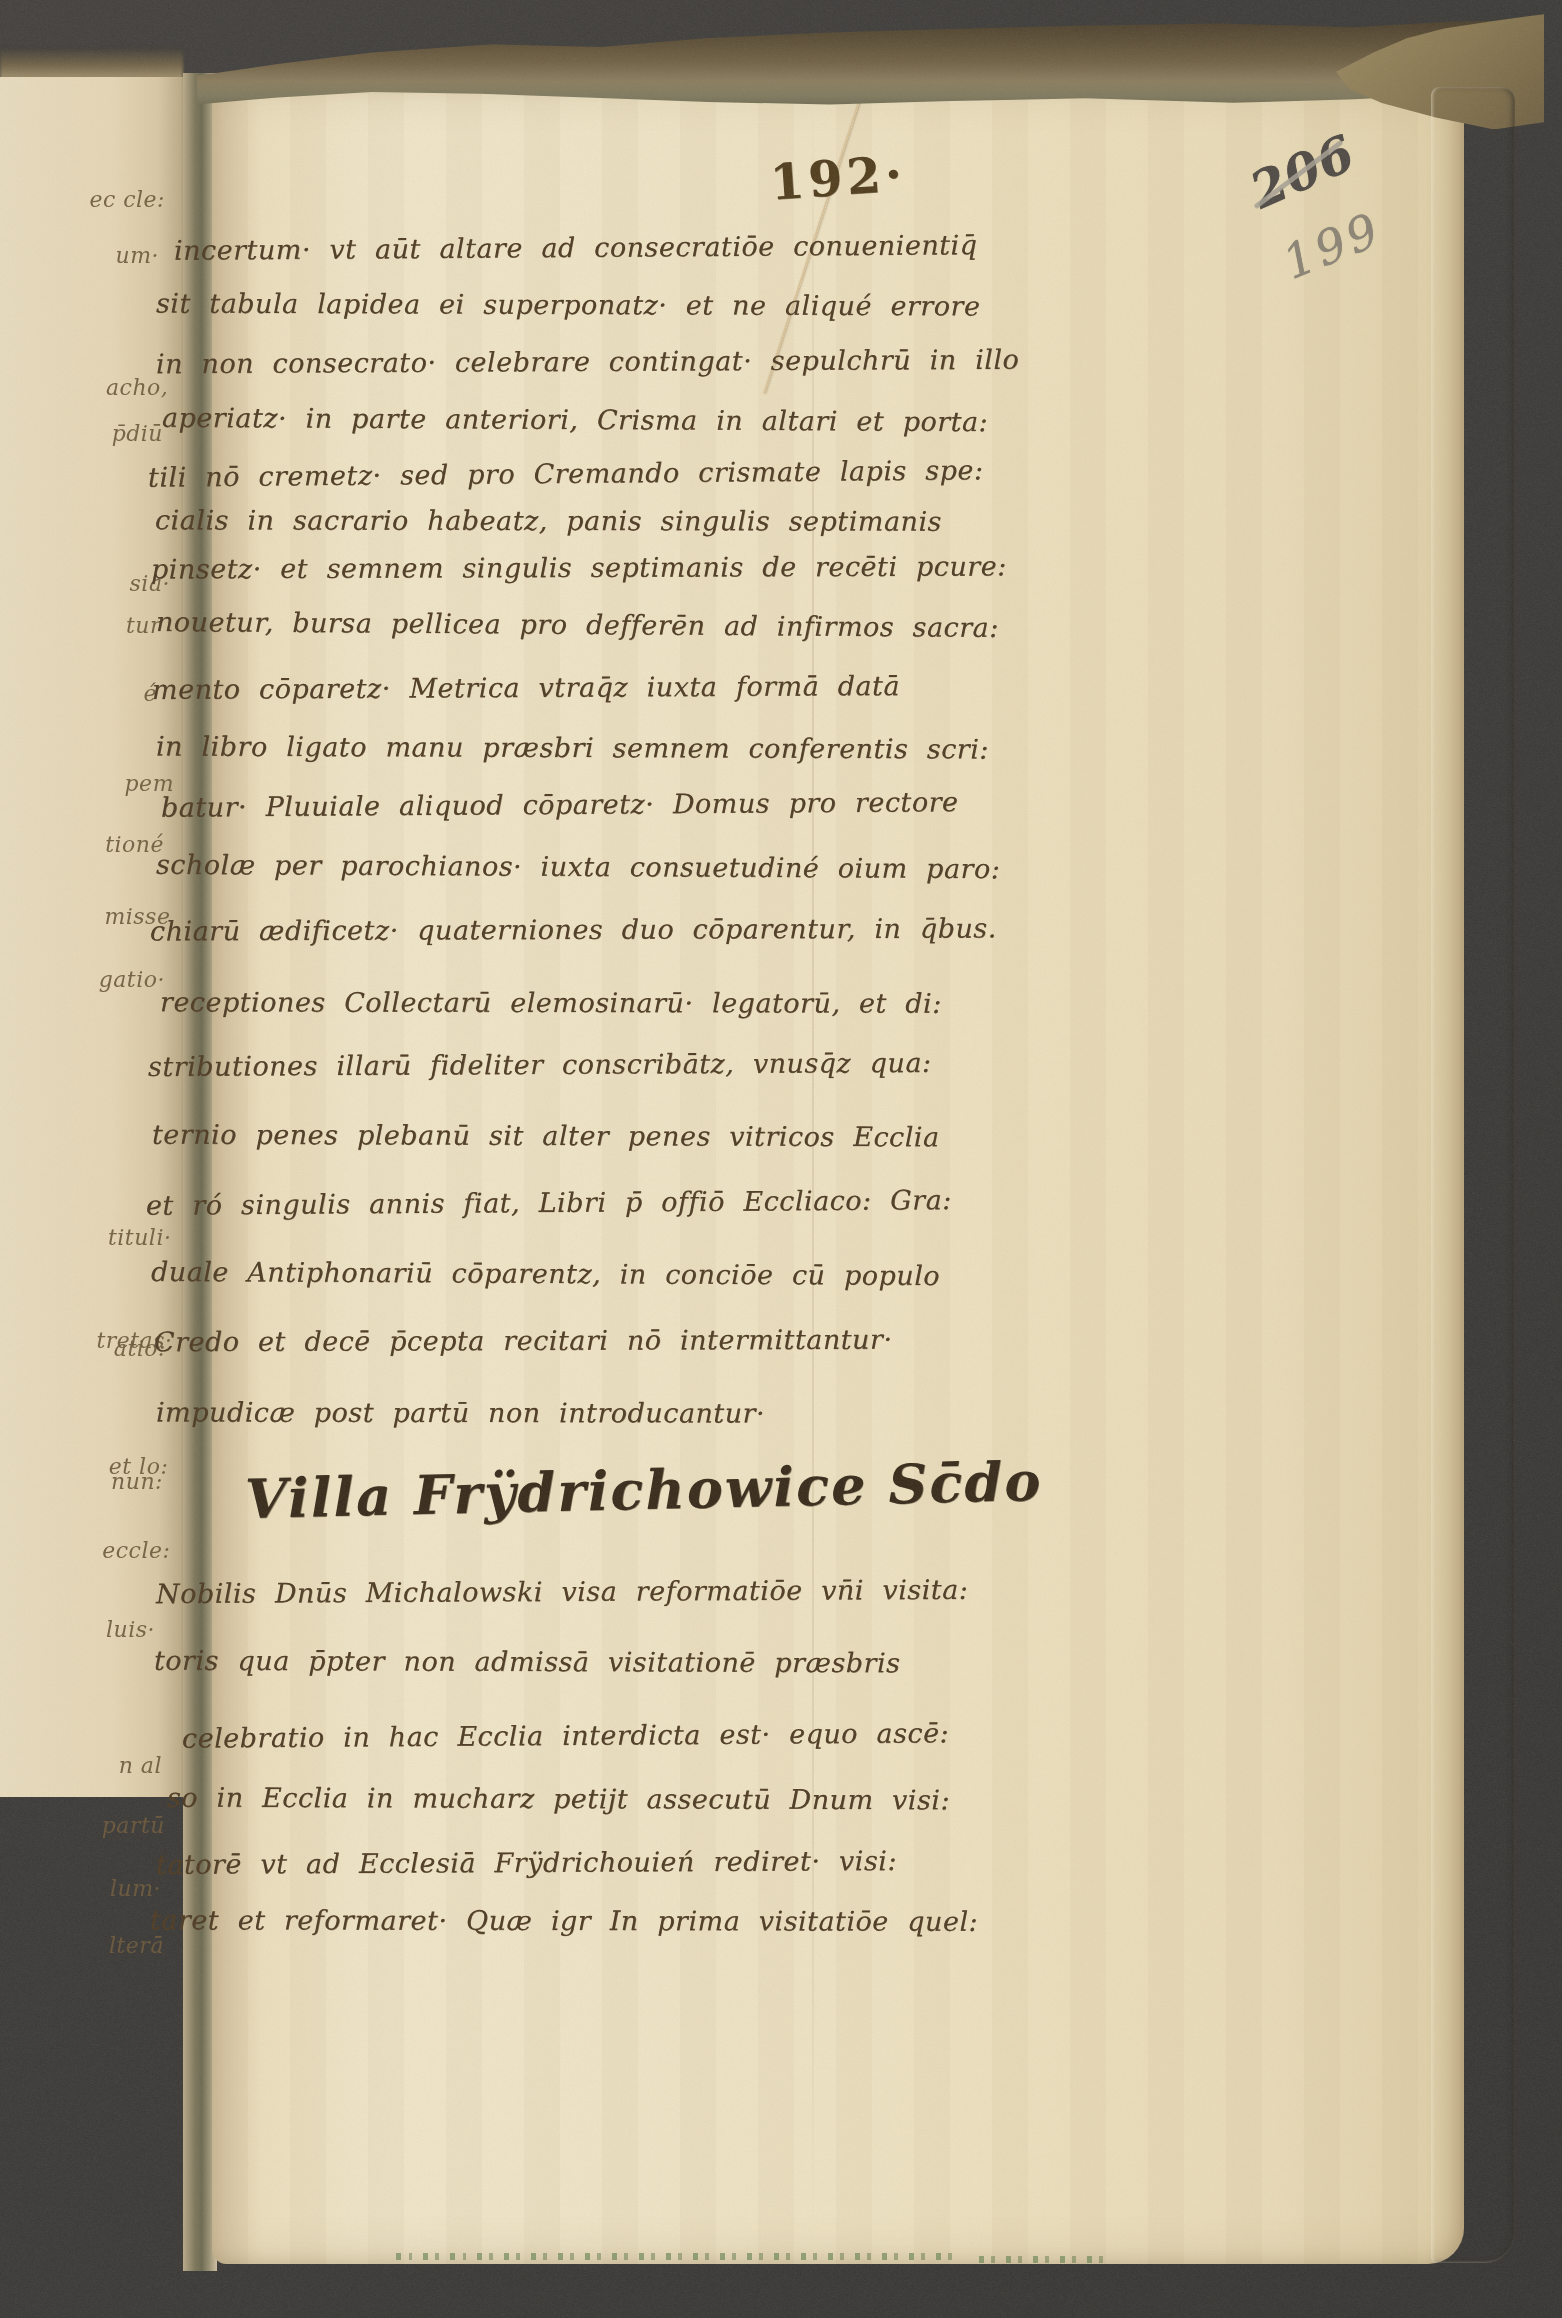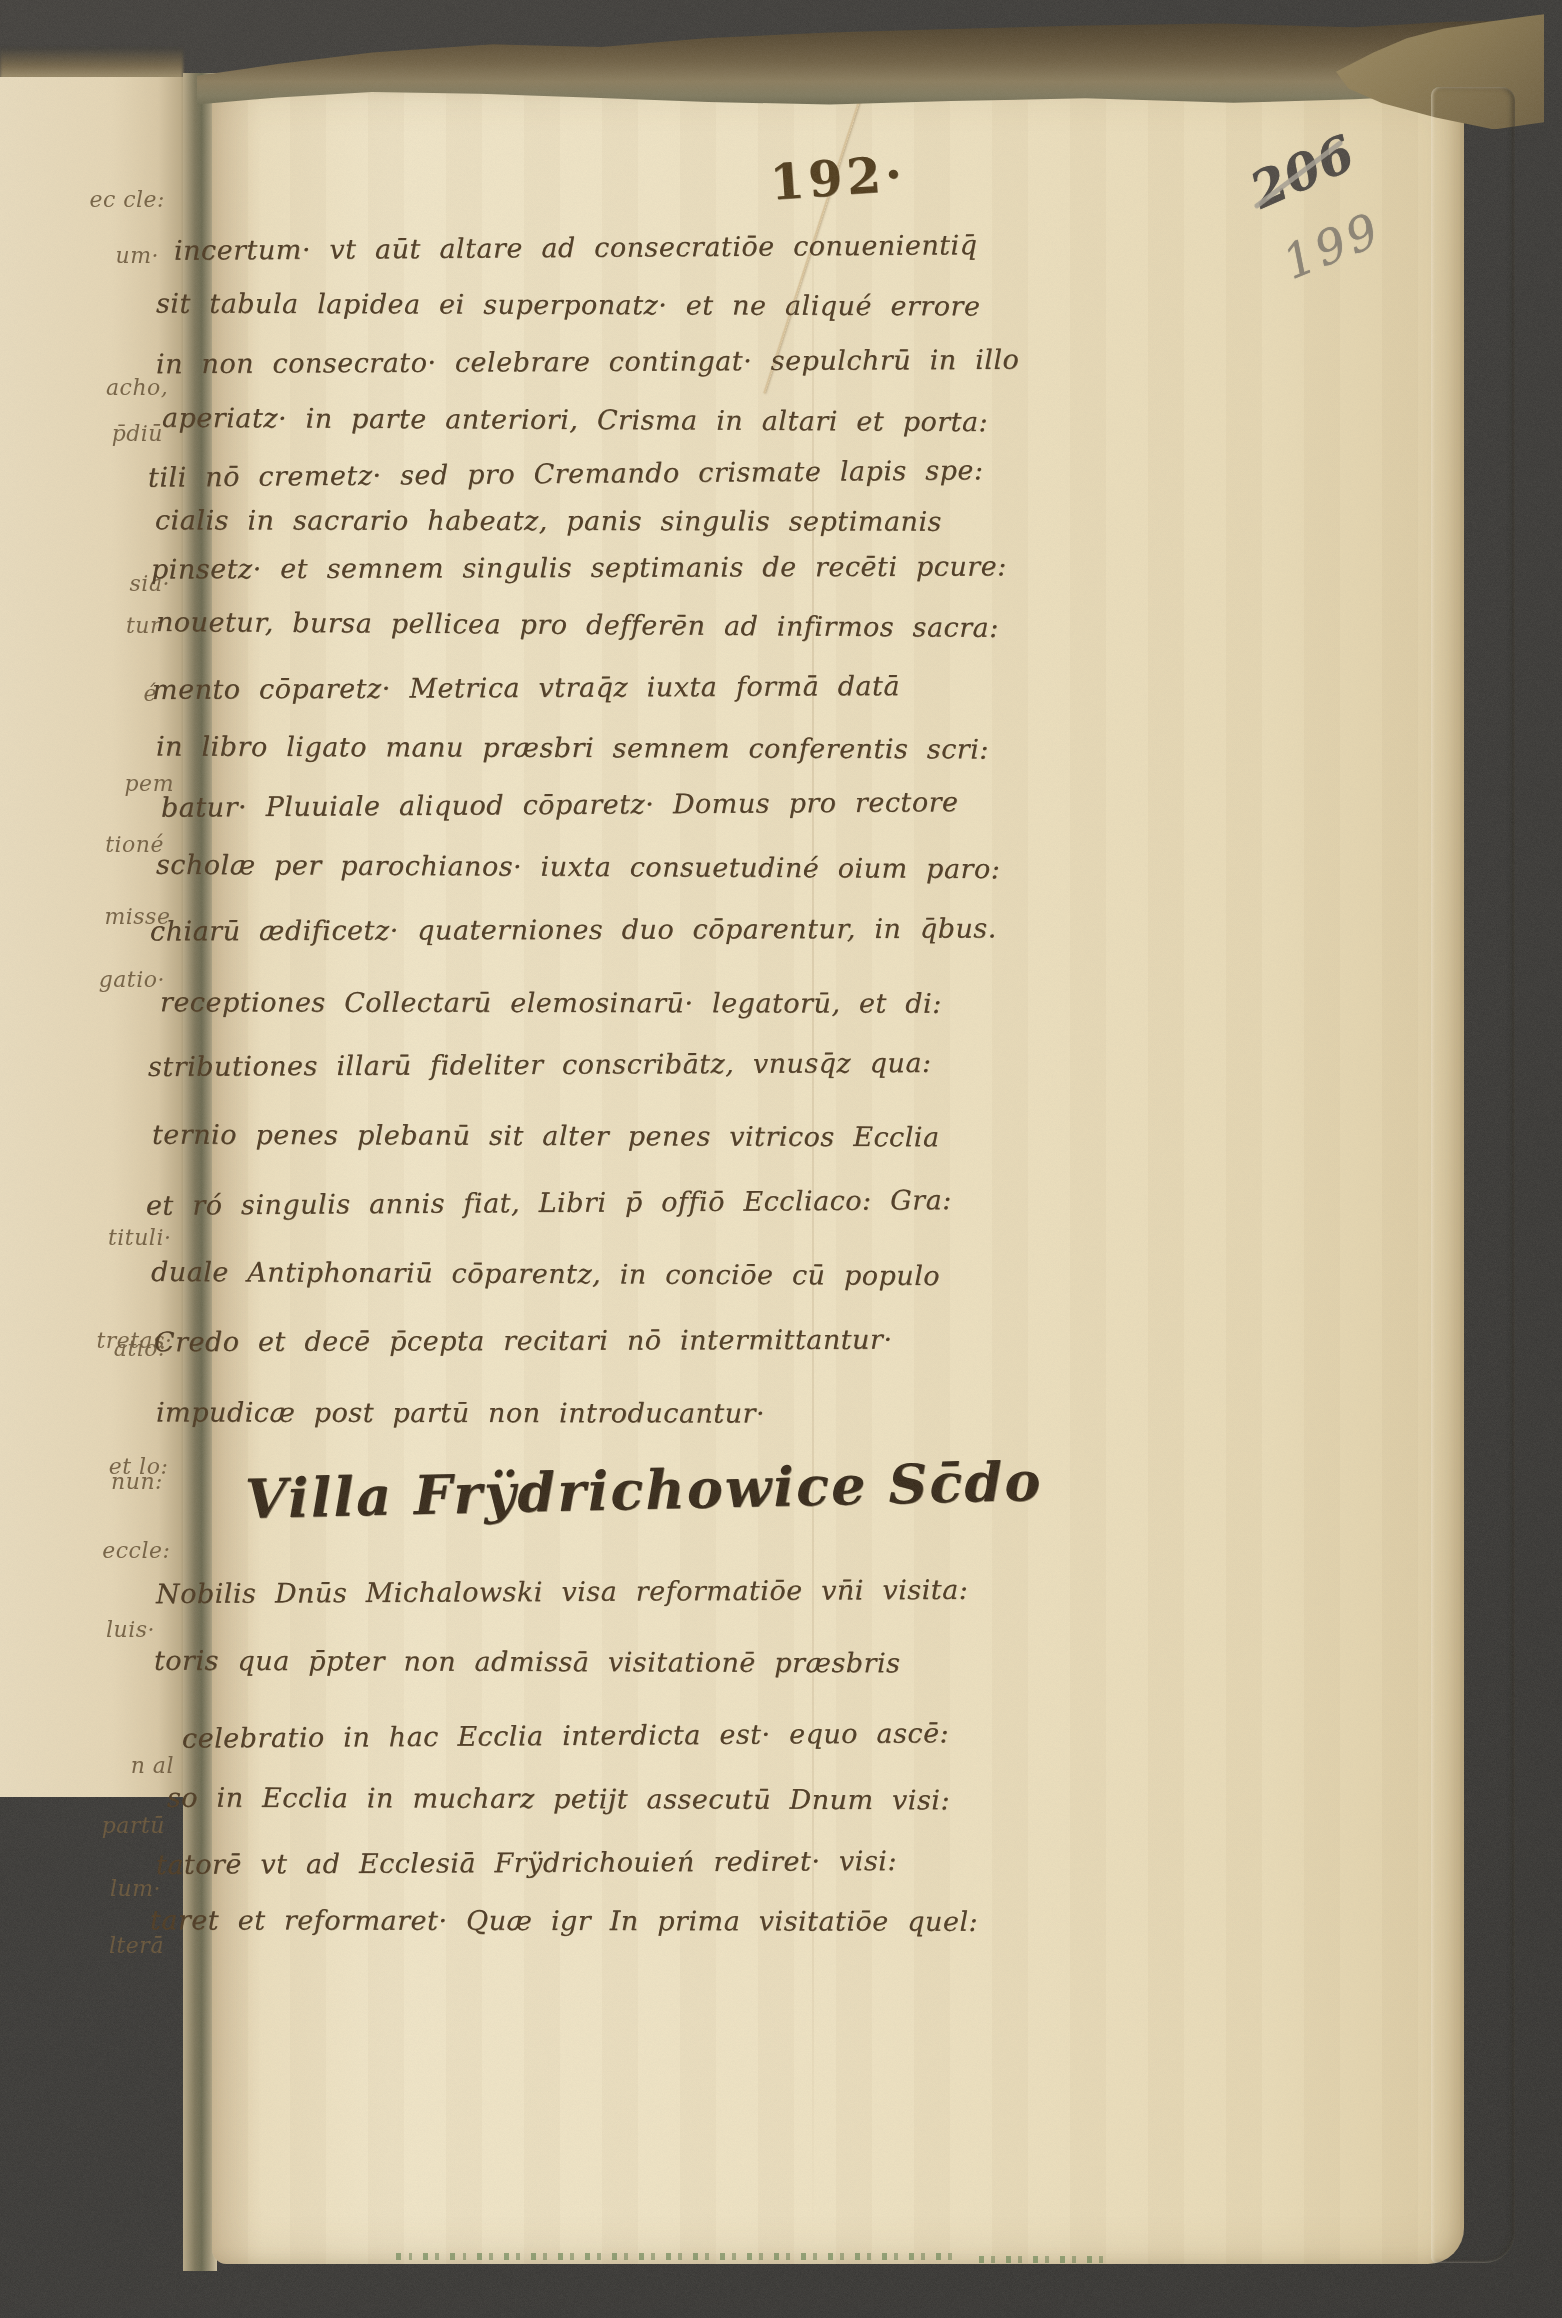--- a/index.html
+++ b/index.html
@@ -90,21 +90,21 @@
     <span class="fr" style="right:22px;top:755px;">tioné</span>
     <span class="fr" style="right:15.6px;top:827px;">misse</span>
     <span class="fr" style="right:21px;top:890px;">gatio·</span>
     <span class="fr" style="right:14.6px;top:1148px;">tituli·</span>
     <span class="fr" style="right:13.5px;top:1251px;">tretas·</span>
     <span class="fr" style="right:20px;top:1259px;">atio:</span>
     <span class="fr" style="right:17.7px;top:1377px;">et lo:</span>
     <span class="fr" style="right:23px;top:1392px;">nun:</span>
     <span class="fr" style="right:15.6px;top:1461px;">eccle:</span>
     <span class="fr" style="right:31px;top:1540px;">luis·</span>
-    <span class="fr" style="right:12px;top:1676px;margin-left:48px;">n al</span>
+    <span class="fr" style="right:24px;top:1676px;margin-left:48px;">n al</span>
     <span class="fr" style="right:21px;top:1736px;">partū</span>
     <span class="fr" style="right:25px;top:1799px;">lum·</span>
     <span class="fr" style="right:22px;top:1856px;">lterā</span>
   </div>
 
   <div class="gutter"></div>
 
   <div class="page"></div>
   <div class="fold-center"></div>
   <div class="crease"></div>

